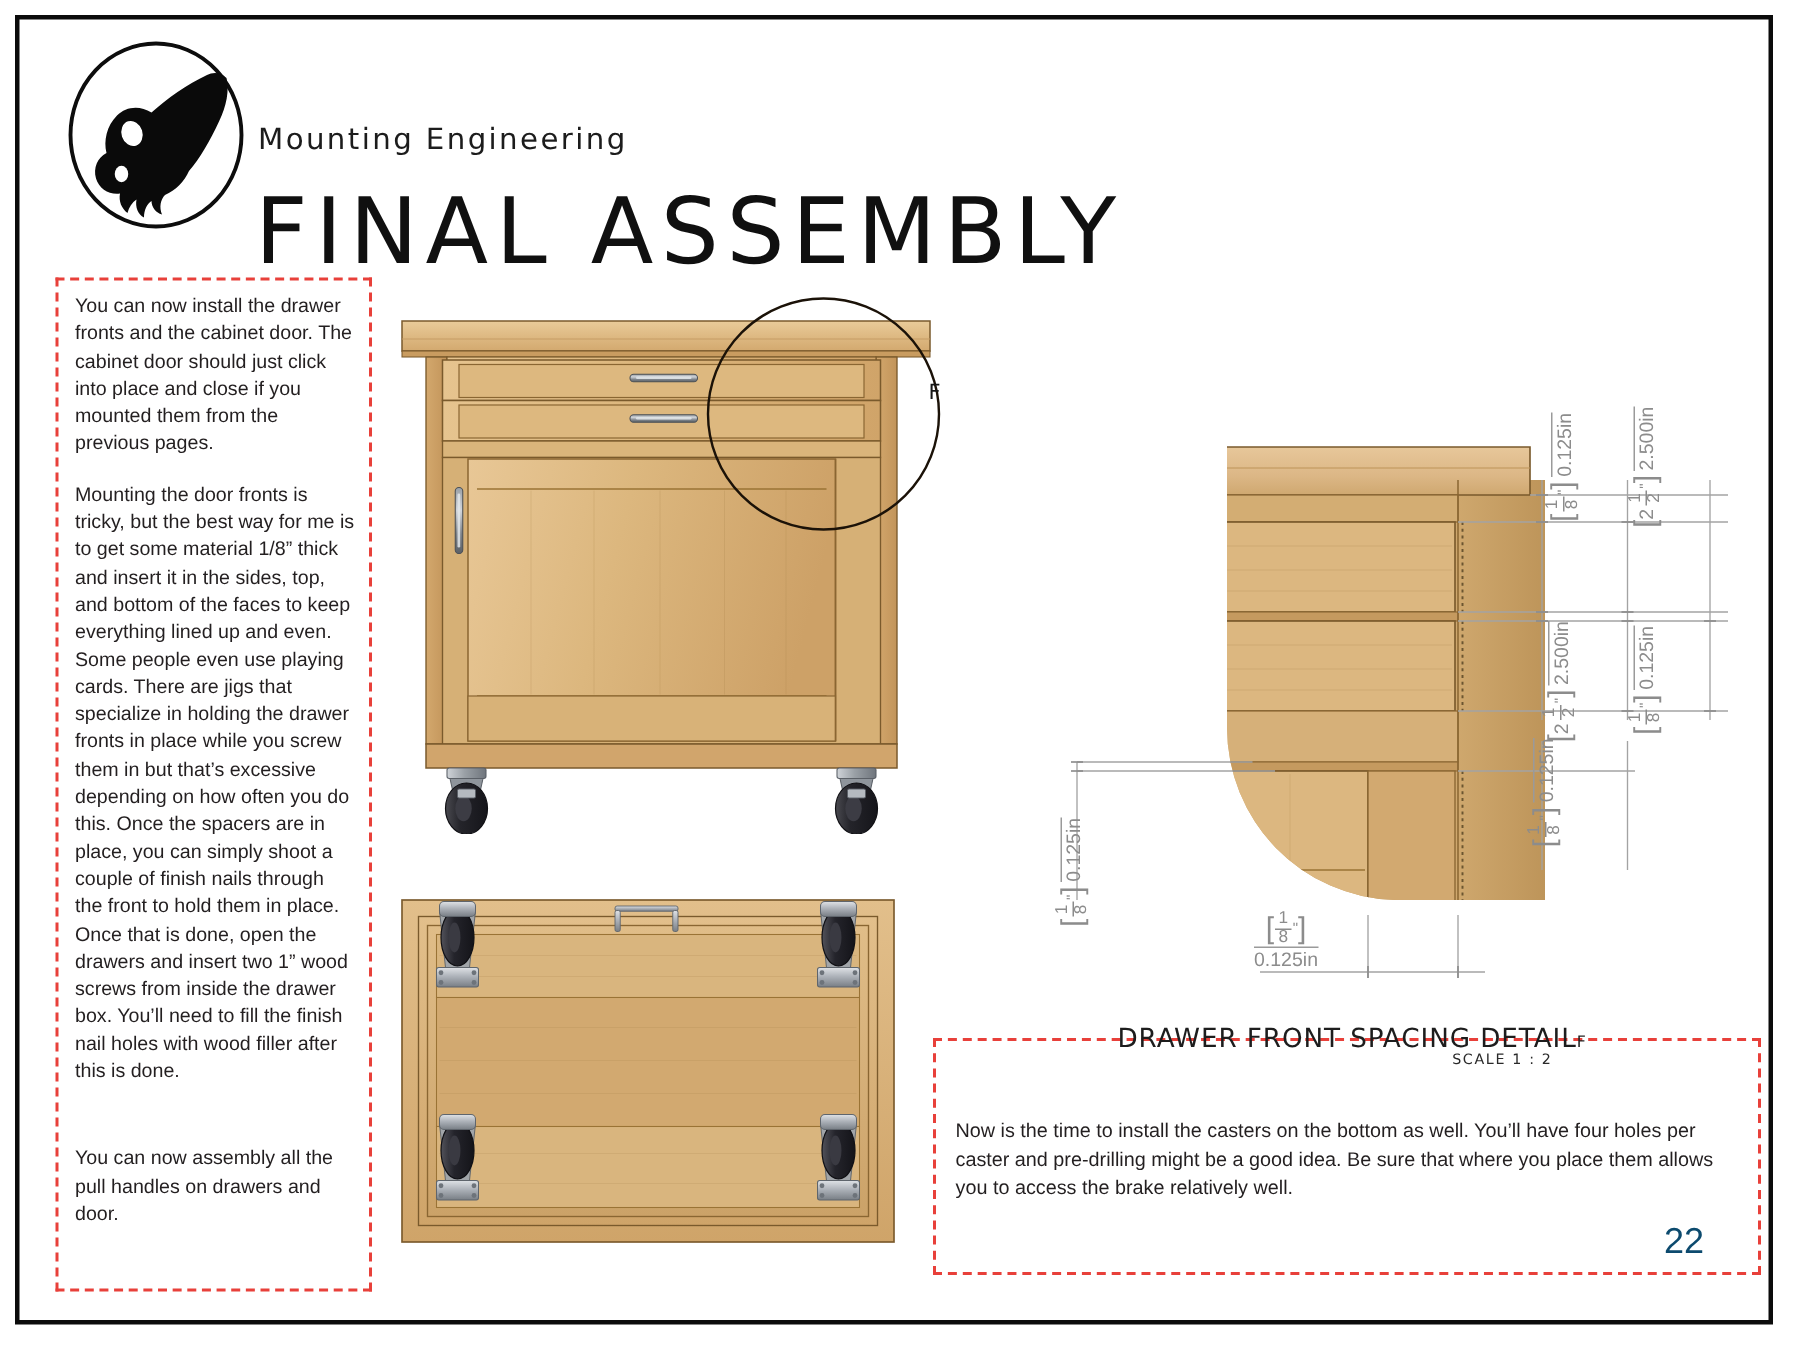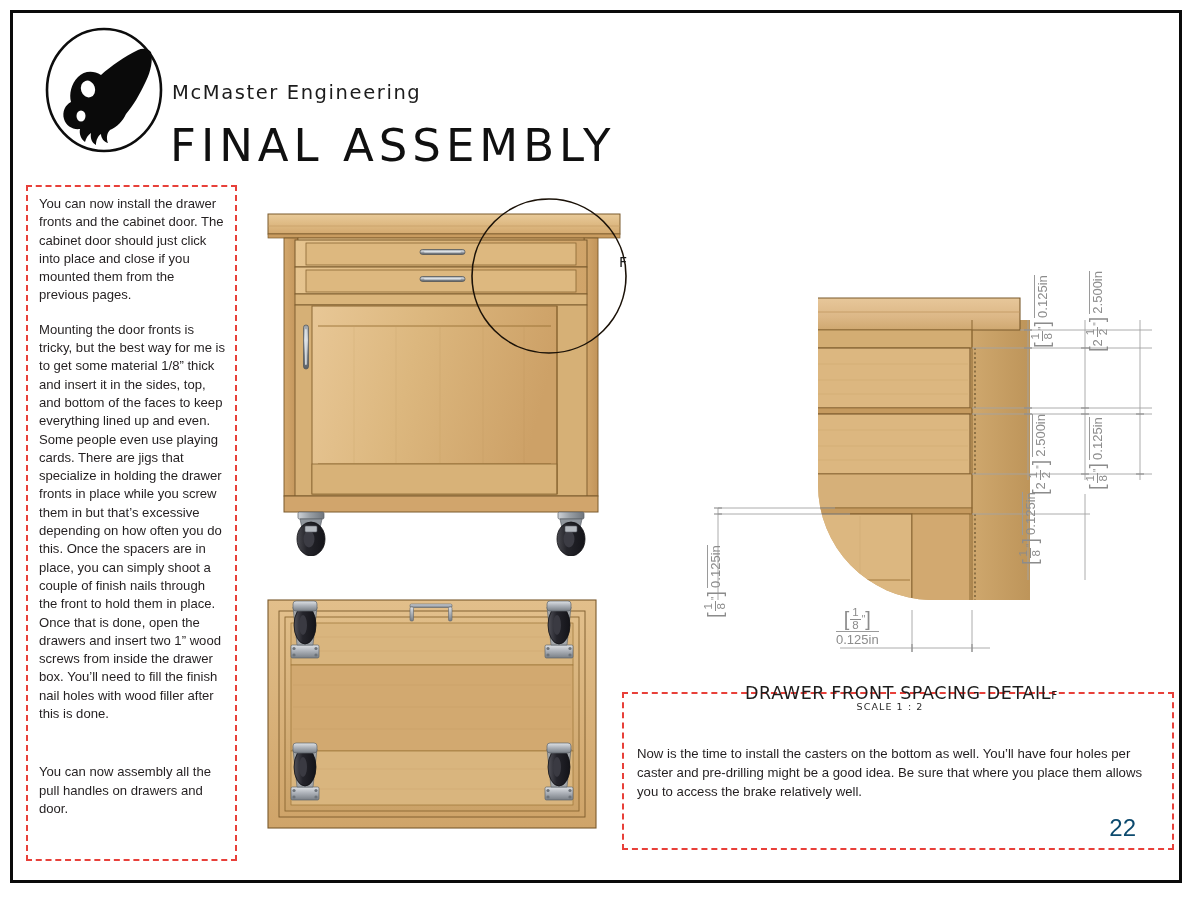--- a/index.html
+++ b/index.html
@@ -46,36 +46,36 @@
     font-size: 19.5px;
     letter-spacing: 1.6px;
     color: #1c1c1c;
     font-family: "DejaVu Sans", sans-serif;
     white-space: nowrap;
   }
   .sheet-title {
     position: absolute;
     left: 170px;
     top: 119px;
-    font-size: 45px;
+    font-size: 61px;
     letter-spacing: 5px;
     color: #101010;
     font-family: "DejaVu Sans", sans-serif;
     white-space: nowrap;
   }
 
   
   .note-box {
     position: absolute;
     border: 2px dashed #e8403a;
     box-sizing: border-box;
     background: transparent;
   }
   .note-left {
-    left: 26px;
+    left: 37px;
     top: 185px;
     width: 211px;
     height: 676px;
   }
   .note-bottom {
     left: 622px;
     top: 692px;
     width: 552px;
     height: 158px;
   }
@@ -118,21 +118,21 @@
   .detail-title .det-letter {
     font-size: 10.5px;
     vertical-align: baseline;
     letter-spacing: 0;
   }
   .detail-scale {
     position: absolute;
     left: 745px;
     top: 701px;
     width: 290px;
-    text-align: center;
+    text-align: right;
     font-size: 9.5px;
     letter-spacing: 1.1px;
     color: #2a2a2a;
     font-family: "DejaVu Sans", sans-serif;
   }
 
   
   .bubble-letter {
     position: absolute;
     left: 619px;
@@ -195,21 +195,21 @@
       <path d="M95,24 C82,30 68,40 58,49 C50,44 41,45 35,51 C28,58 26,68 28,76
                C22,79 19,86 21,93 C23,100 30,104 37,103 C36,108 38,113 42,116
                C43,112 45,109 48,107 C47,112 49,117 53,119 C53,114 55,110 58,108
                C58,112 61,116 65,117 C63,112 64,107 67,104 C74,101 80,95 83,88
                C90,80 97,68 103,55 C108,45 110,34 108,26 C104,22 99,22 95,24 Z" fill="#0a0a0a"></path>
       <ellipse cx="45" cy="63" rx="7" ry="8.5" fill="#ffffff" transform="rotate(-18 45 63)"></ellipse>
       <ellipse cx="38" cy="90" rx="4.5" ry="5.5" fill="#ffffff"></ellipse>
     </svg>
   </div>
 
-  <div class="brand-name">McMaster Engineering</div>
+  <div class="brand-name">Mounting Engineering</div>
   <div class="sheet-title">FINAL ASSEMBLY</div>
 
   <div class="note-box note-left">
     <div class="note-inner">
       <p>You can now install the drawer fronts and the cabinet door.  The cabinet door should just click into place and close if you mounted them from the previous pages.</p>
       <p>Mounting the door fronts is tricky, but the best way for me is to get some material 1/8” thick and insert it in the sides, top, and bottom of the faces to keep everything lined up and even.  Some people even use playing cards.  There are jigs that specialize in holding the drawer fronts in place while you screw them in but that’s excessive depending on how often you do this.  Once the spacers are in place, you can simply shoot a couple of finish nails through the front to hold them in place.  Once that is done, open the drawers and insert two 1” wood screws from inside the drawer box. You’ll need to fill the finish nail holes with wood filler after this is done.</p>
       <p>You can now assembly all the pull handles on drawers and door.</p>
     </div>
   </div>
 

